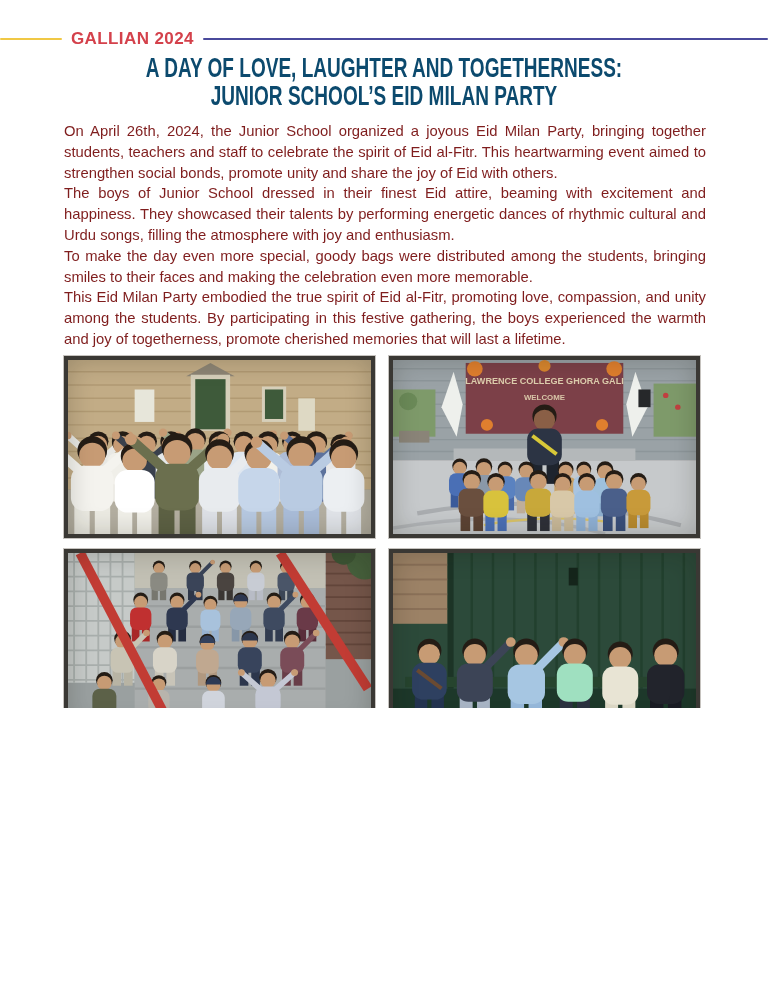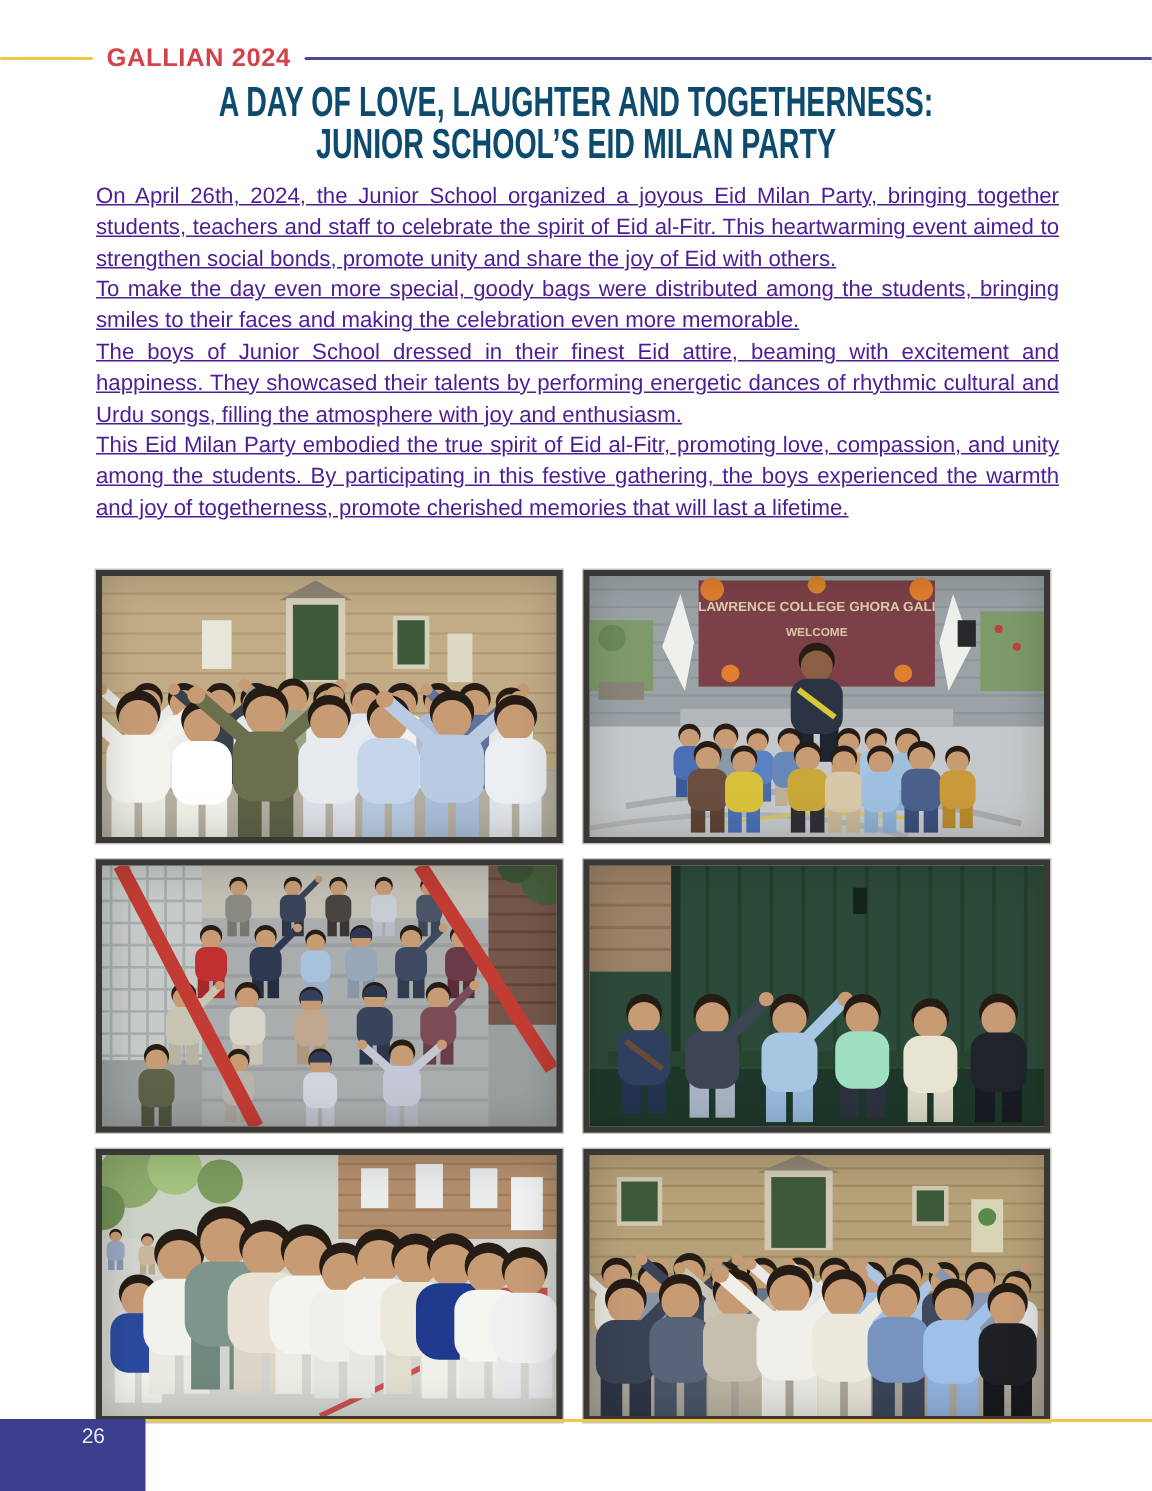--- a/index.html
+++ b/index.html
@@ -1,45 +1,45 @@
 <!DOCTYPE html>
 <html style="--red: #d4414b; --gold: #f0c845; --indigo: #3d3d8e; --frame: #3a3834;"><head>
 <meta charset="utf-8">
 <style>
   :root{
     --red:#d4414b; --gold:#f0c845; --indigo:#3d3d8e; --frame:#3a3834;
   }
   html,body{margin:0;padding:0;background:#ffffff;}
   .page{
-    position:relative; width:768px; height:994px; background:#ffffff;
+    position:relative; width:768px; height:708px; background:#ffffff;
     font-family:"Liberation Sans", sans-serif; overflow:hidden;
   }
   
   .header{position:absolute; top:29px; left:0; width:768px; height:20px;
     display:flex; align-items:center;}
   .rule{height:2.5px; border-radius:1px;}
   .rule-gold{width:62px; background:var(--gold);}
   .rule-blue{flex:1; background:#4a4a9c;}
   .mag-title{color:var(--red); font-weight:bold; font-size:17px;
     letter-spacing:.4px; margin:0 9px; white-space:nowrap;}
   
   .title{position:absolute; top:54px; left:0; width:768px; margin:0;
     text-align:center; color:#0c4a6e; font-weight:bold;}
   .title .tl{display:block; font-size:28px; line-height:28px;
     transform:scaleX(.68); transform-origin:center; white-space:nowrap;
     letter-spacing:0;}
   
   .copy{position:absolute; top:121px; left:64px; width:642px;
-    font-size:14.8px; line-height:20.8px; color:#4c1d95;
-    text-align:justify;text-decoration:underline;}
+    font-size:14.8px; line-height:20.8px; color:#7f1d1d;
+    text-align:justify;}
   .copy p{margin:0;}
   
   .photo-grid{position:absolute; top:356px; left:64px; width:636px;
     display:grid; grid-template-columns:311px 311px;
-    grid-template-rows:182px 182px 182px; column-gap:14px; row-gap:11px;margin-top:24px;}
+    grid-template-rows:182px 182px 182px; column-gap:14px; row-gap:11px;}
   .photo{position:relative; margin:0; box-sizing:border-box;
     border:4px solid var(--frame); box-shadow:0 0 0 1px #c6c3bf;
     background:#888; overflow:hidden;}
   .photo svg{display:block; width:100%; height:100%;}
   .photo::after{content:""; position:absolute; inset:0;
     box-shadow:inset 0 0 26px rgba(20,16,10,.22); pointer-events:none;}
   
   .footer-rule{position:absolute; top:946px; left:0; width:768px; height:2px;
     background:var(--gold);}
   .page-num-box{position:absolute; top:946px; left:0; width:97px; height:48px;
@@ -58,22 +58,22 @@
     <span class="rule rule-blue"></span>
   </div>
 
   <h1 class="title">
     <span class="tl">A DAY OF LOVE, LAUGHTER AND TOGETHERNESS:</span>
     <span class="tl">JUNIOR SCHOOL’S EID MILAN PARTY</span>
   </h1>
 
   <div class="copy">
     <p>On April 26th, 2024, the Junior School organized a joyous Eid Milan Party, bringing together students, teachers and staff to celebrate the spirit of Eid al-Fitr. This heartwarming event aimed to strengthen social bonds, promote unity and share the joy of Eid with others.</p>
+    <p>The boys of Junior School dressed in their finest Eid attire, beaming with excitement and happiness. They showcased their talents by performing energetic dances of rhythmic cultural and Urdu songs, filling the atmosphere with joy and enthusiasm.</p>
     <p>To make the day even more special, goody bags were distributed among the students, bringing smiles to their faces and making the celebration even more memorable.</p>
-    <p>The boys of Junior School dressed in their finest Eid attire, beaming with excitement and happiness. They showcased their talents by performing energetic dances of rhythmic cultural and Urdu songs, filling the atmosphere with joy and enthusiasm.</p>
     <p>This Eid Milan Party embodied the true spirit of Eid al-Fitr, promoting love, compassion, and unity among the students. By participating in this festive gathering, the boys experienced the warmth and joy of togetherness, promote cherished memories that will last a lifetime.</p>
   </div>
 
   <div class="photo-grid">
     <figure class="photo" aria-label="Crowd of Junior School boys in white, blue and olive Eid attire cheering with raised arms in front of a tan brick building with green doors">
       <svg viewBox="0 0 100 59" preserveAspectRatio="none">
           <rect x="0" y="0" width="100" height="44" fill="#c2ac86" rx="0" opacity="1"></rect>
           <line x1="0" y1="4" x2="100" y2="4" stroke="#b19a73" stroke-width="0.5"></line>
           <line x1="0" y1="8.5" x2="100" y2="8.5" stroke="#b19a73" stroke-width="0.5"></line>
           <line x1="0" y1="13" x2="100" y2="13" stroke="#b19a73" stroke-width="0.5"></line>

